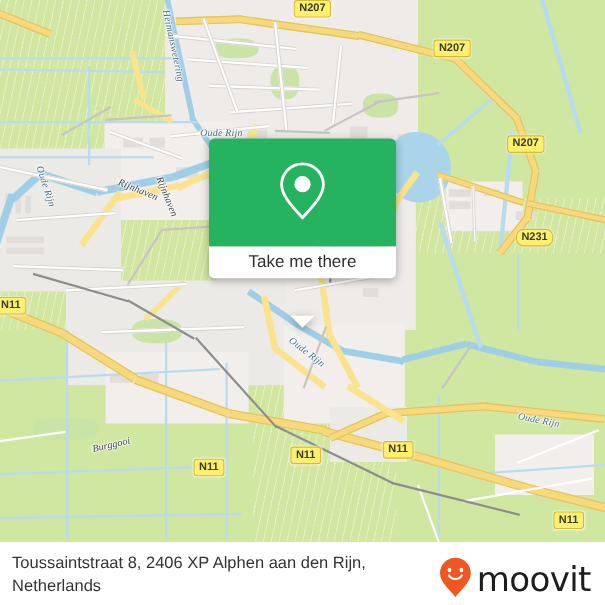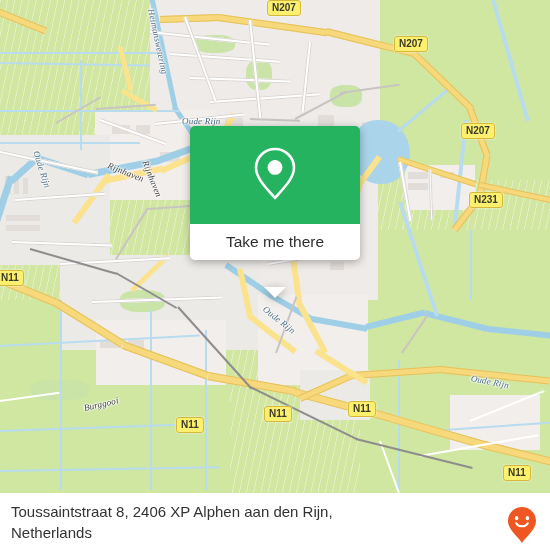--- a/index.html
+++ b/index.html
@@ -57,21 +57,21 @@
   
   #osm{position:absolute;left:0;top:466px;height:26px;line-height:26px;
     background:rgba(255,255,255,.82);color:#2b2b2b;font-size:12.5px;padding:0 9px 0 10px;
     font-family:"Liberation Sans",sans-serif;white-space:nowrap;}
 
   
   #card{position:absolute;left:190px;top:126px;width:170px;
     filter:drop-shadow(0 2px 4px rgba(0,0,0,.32));}
   #card-top{height:98px;background:#26b35f;border-radius:5px 5px 0 0;
     display:flex;align-items:center;justify-content:center;}
-  #card-bot{height:36px;background:#ffffff;border-radius:0 0 5px 5px;
+  #card-bot{height:29px;background:#ffffff;border-radius:0 0 5px 5px;
     display:flex;align-items:center;justify-content:center;}
   #card-label{color:#2f2f2f;font-size:15.5px;font-family:"Liberation Sans",sans-serif;}
   #tail{position:absolute;left:50%;top:161px;margin-left:-11px;width:0;height:0;
     border-left:11px solid transparent;border-right:11px solid transparent;
     border-top:11px solid #ffffff;}
 
   
   #footer{position:absolute;left:0;top:493px;width:550px;height:49px;background:#ffffff;}
   #footer-addr{position:absolute;left:11px;top:8px;width:380px;
     color:#333333;font-size:15px;line-height:21px;font-family:"Liberation Sans",sans-serif;}
@@ -257,21 +257,21 @@
     <div class="lbl wlbl" style="left:36px;top:146px;transform:rotate(72deg);">Oude Rijn</div>
     <div class="lbl" style="left:108px;top:160px;transform:rotate(22deg);">Rijnhaven</div>
     <div class="lbl" style="left:145px;top:156px;transform:rotate(68deg);">Rijnhaven</div>
     <div class="lbl wlbl" style="left:264px;top:303px;transform:rotate(38deg);">Oude Rijn</div>
     <div class="lbl" style="left:84px;top:403px;transform:rotate(-13deg);">Burggooi</div>
     <div class="lbl wlbl" style="left:471px;top:373px;transform:rotate(11deg);">Oude Rijn</div>
 
     <div class="shield" style="left:267px;top:0px;">N207</div>
     <div class="shield" style="left:394px;top:36px;">N207</div>
     <div class="shield" style="left:461px;top:123px;">N207</div>
-    <div class="shield" style="left:469px;top:192px;">N231</div>
+    <div class="shield" style="left:469px;top:208px;border-radius:7px;">N231</div>
     <div class="shield" style="left:-4px;top:270px;">N11</div>
     <div class="shield" style="left:176px;top:417px;">N11</div>
     <div class="shield" style="left:264px;top:406px;">N11</div>
     <div class="shield" style="left:348px;top:401px;">N11</div>
     <div class="shield" style="left:503px;top:465px;">N11</div>
 
 
     <div id="card">
       <div id="card-top">
         <span>
@@ -292,16 +292,17 @@
     <div id="footer-addr">Toussaintstraat 8, 2406 XP Alphen aan den Rijn, Netherlands</div>
     <div id="brand">
       <span>
         <svg width="30" height="38" viewBox="0 0 30 38" aria-hidden="true">
           <path d="M15 1 C7.3 1 1 7.2 1 14.8 C1 24.3 11.4 30.8 15 37 C18.6 30.8 29 24.3 29 14.8 C29 7.2 22.7 1 15 1 Z" fill="#ee5622"></path>
           <ellipse cx="9.6" cy="12.2" rx="1.7" ry="2.1" fill="#ffffff"></ellipse>
           <ellipse cx="20.4" cy="12.2" rx="1.7" ry="2.1" fill="#ffffff"></ellipse>
           <path d="M9.2 17.2 C11.6 21.4 18.4 21.4 20.8 17.2" fill="none" stroke="#ffffff" stroke-width="2" stroke-linecap="round"></path>
         </svg>
       </span>
+      <span id="brand-name">moovit</span>
     </div>
   </div>
 
 </div>
 
 </body></html>

